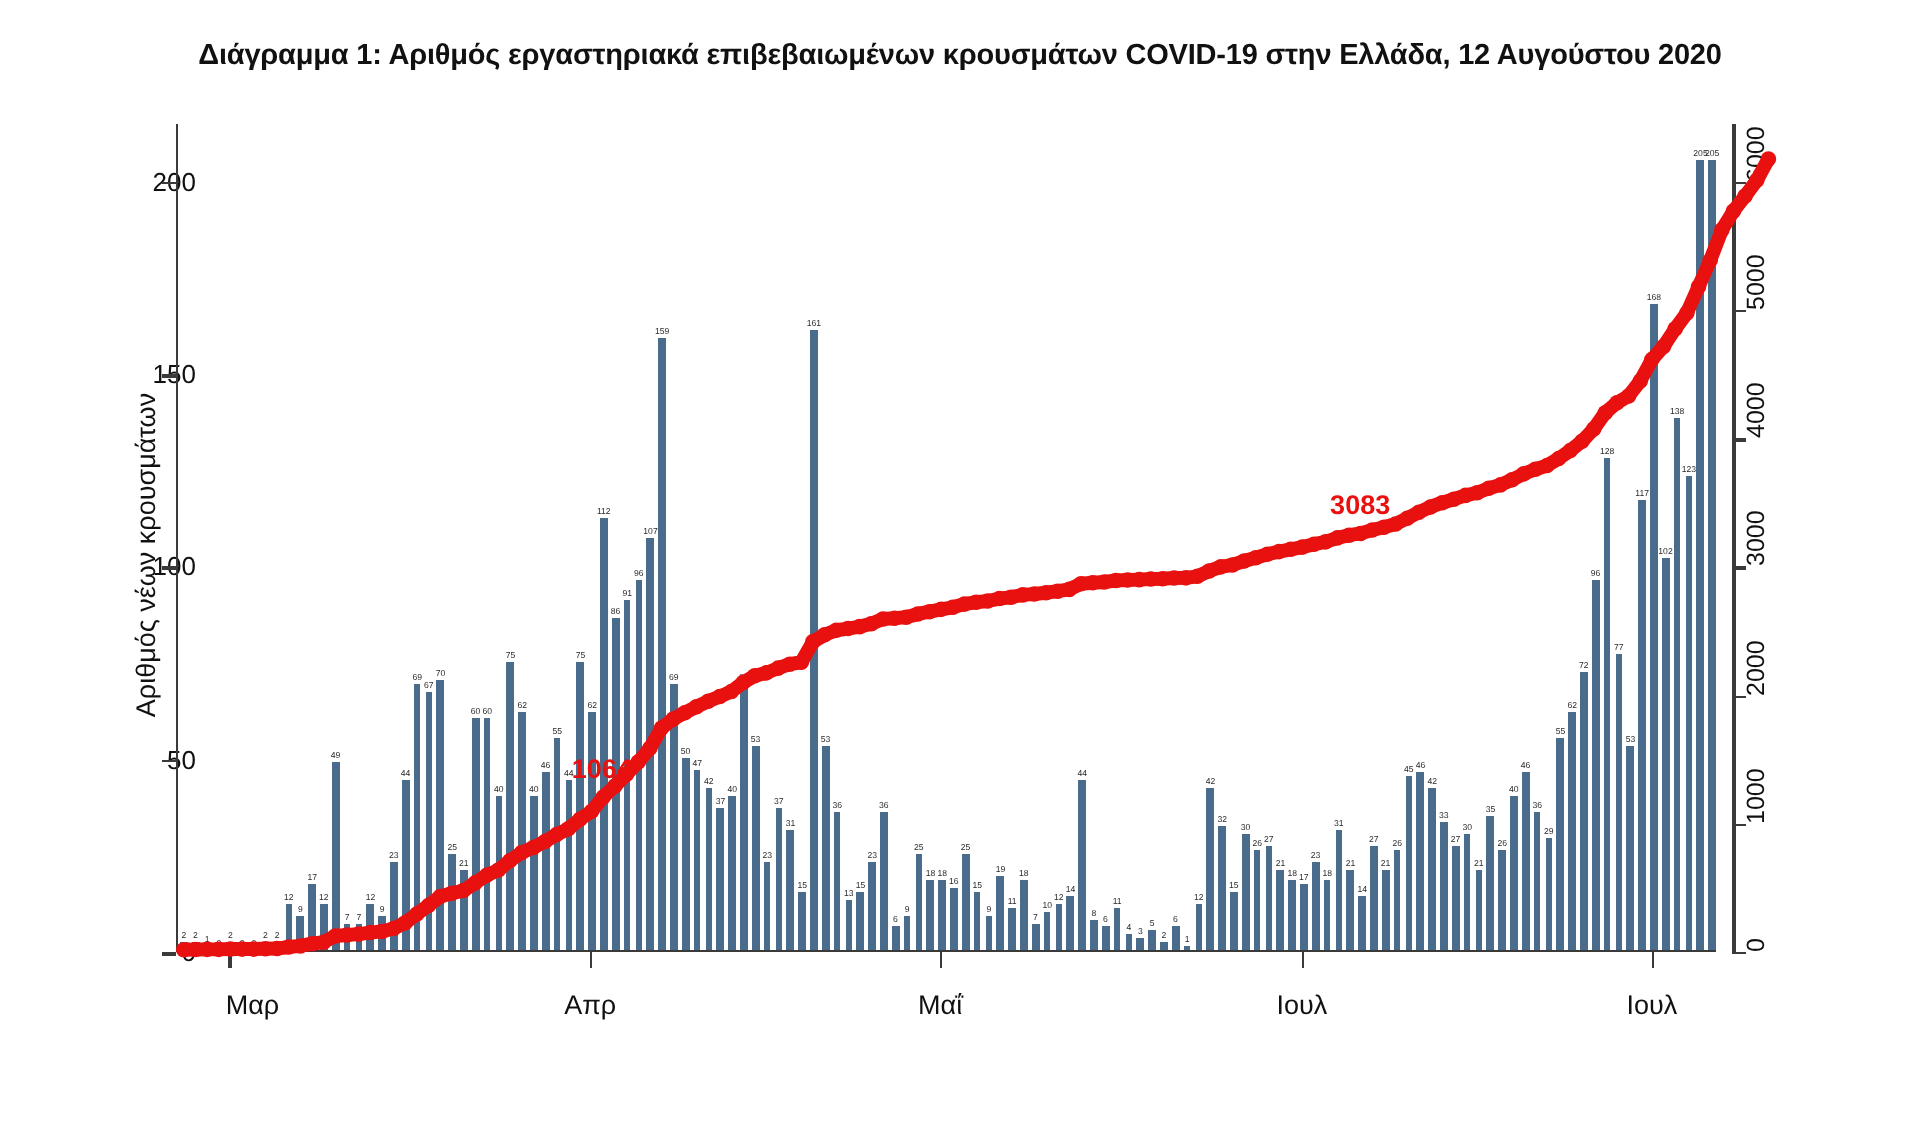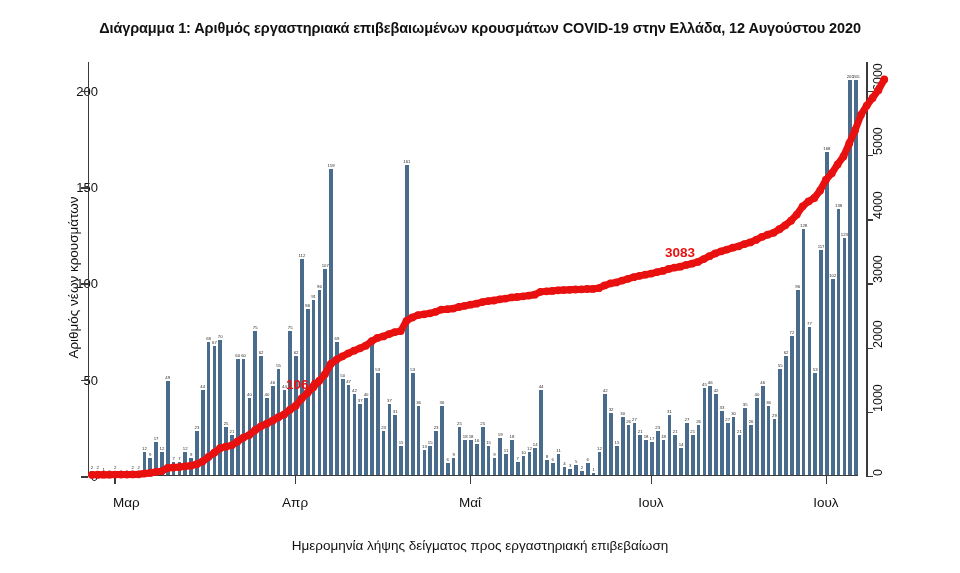--- a/index.html
+++ b/index.html
@@ -53,21 +53,20 @@
 </style>
 </head>
 <body>
 
 <div id="figure">
 
   <div id="chart-title">Διάγραμμα 1: Αριθμός εργαστηριακά επιβεβαιωμένων κρουσμάτων COVID-19 στην Ελλάδα, 12 Αυγούστου 2020</div>
 
   <div id="ylabel-left">Αριθμός νέων κρουσμάτων</div>
 
-  <div id="xlabel">Ημερομηνία λήψης δείγματος προς εργαστηριακή επιβεβαίωση</div>
 
   <div id="right-axis-line"></div>
 
   <div id="axis-ticks">
       <div class="ytick-left" style="top: 476px;">0</div>
       <div class="ytick-left-mark" style="top: 476px;"></div>
       <div class="ytick-left" style="top: 379.721px;">50</div>
       <div class="ytick-left-mark" style="top: 379.721px;"></div>
       <div class="ytick-left" style="top: 283.442px;">100</div>
       <div class="ytick-left-mark" style="top: 283.442px;"></div>

